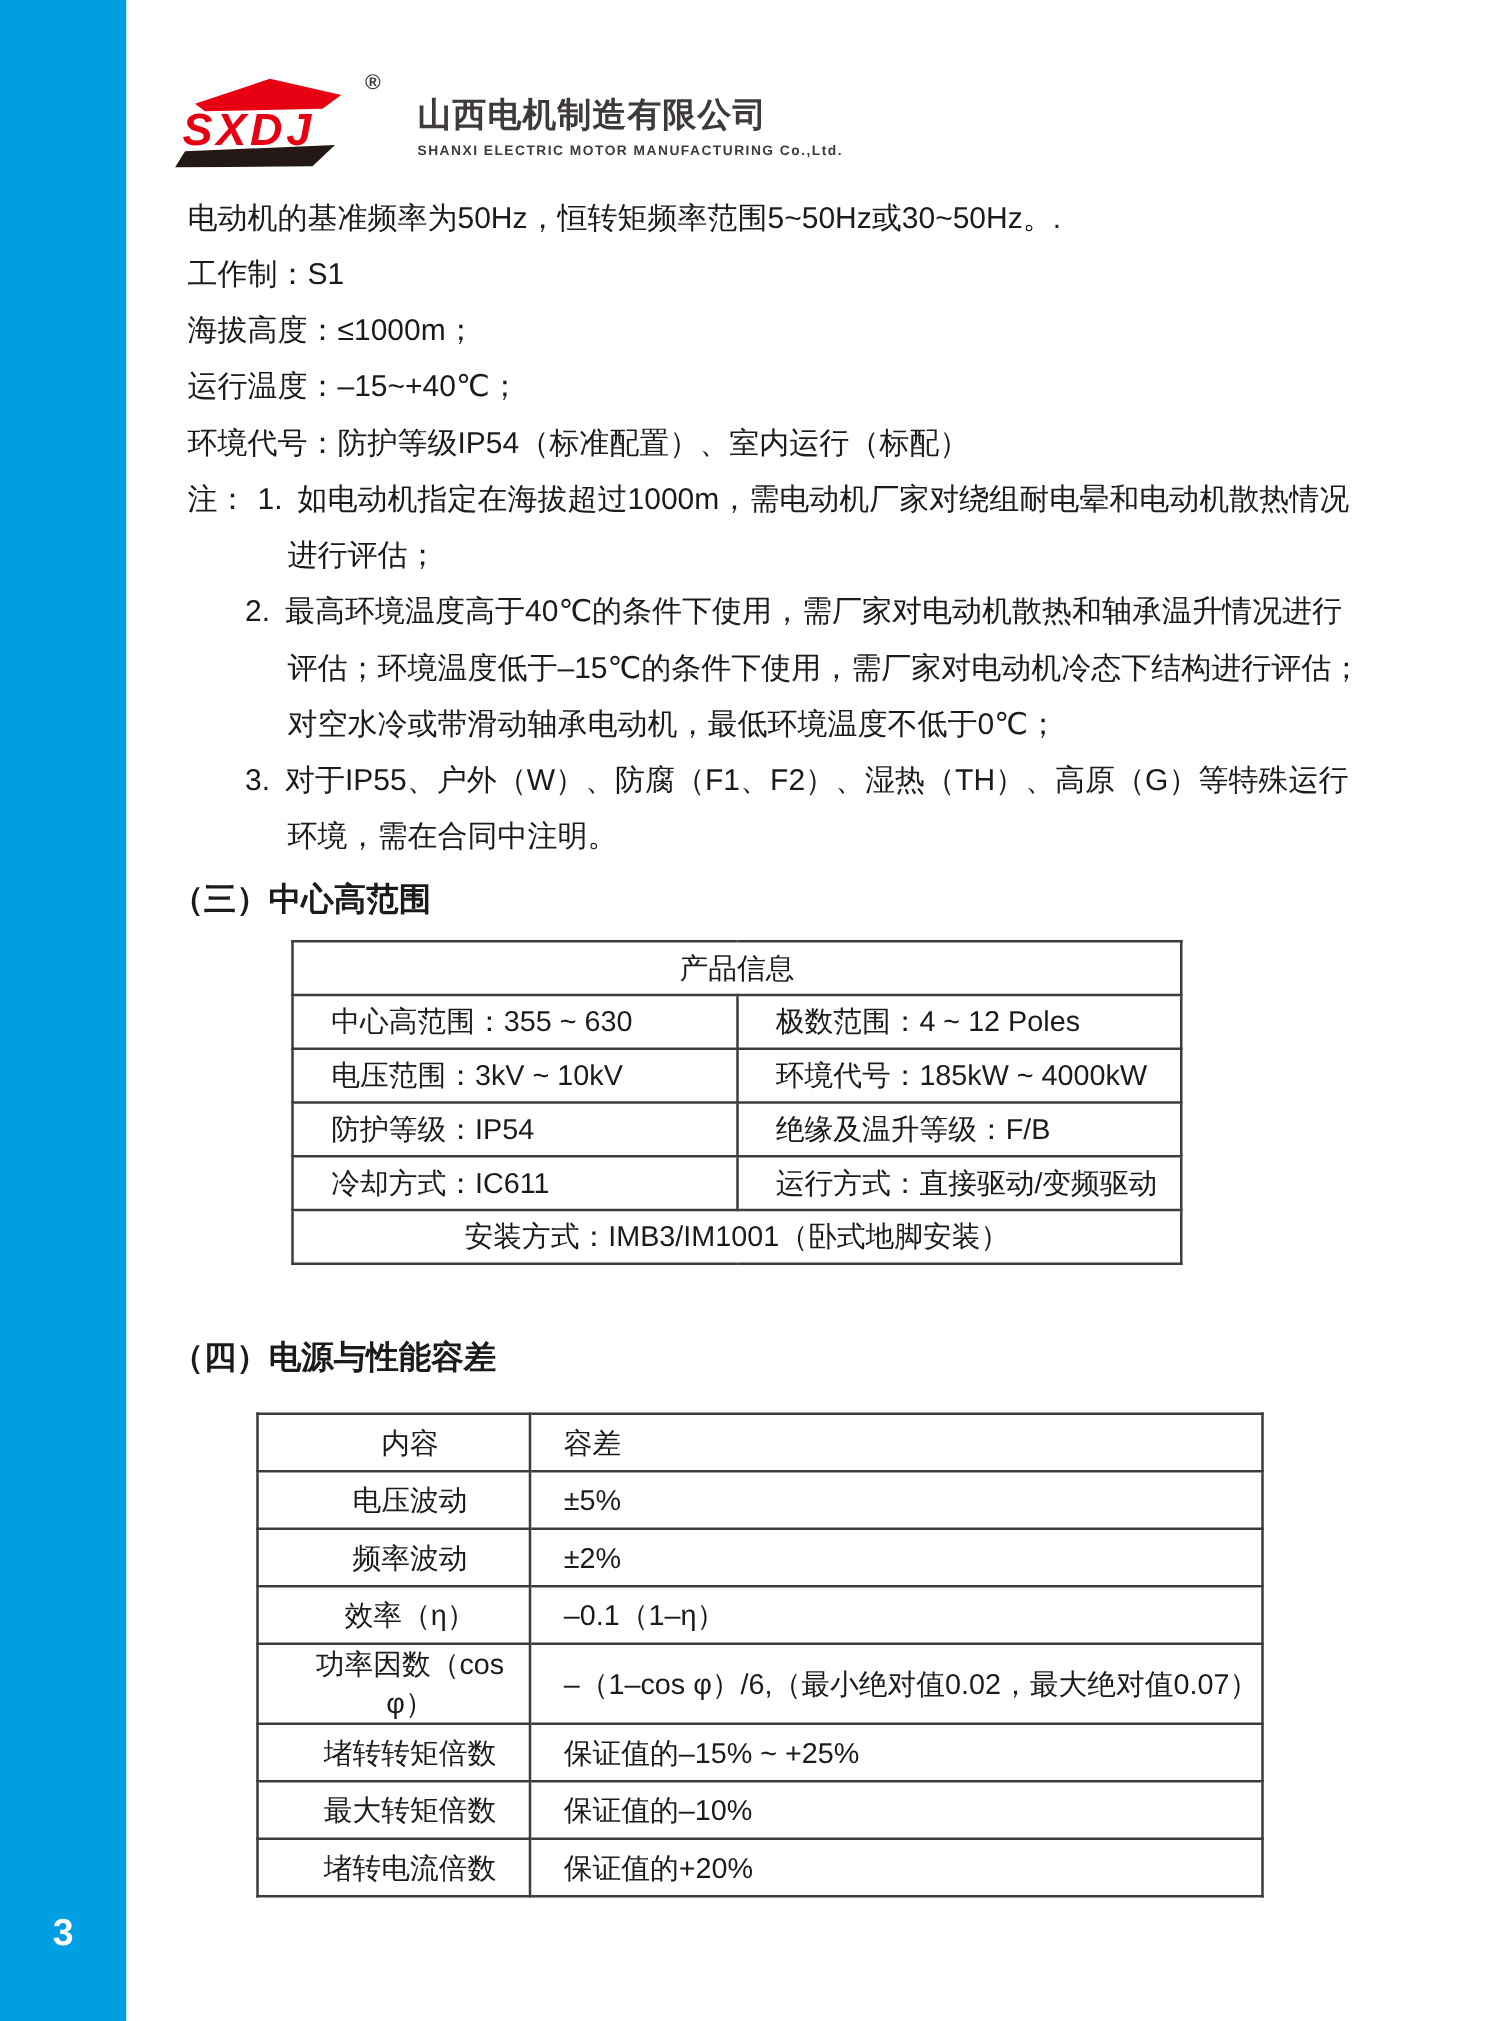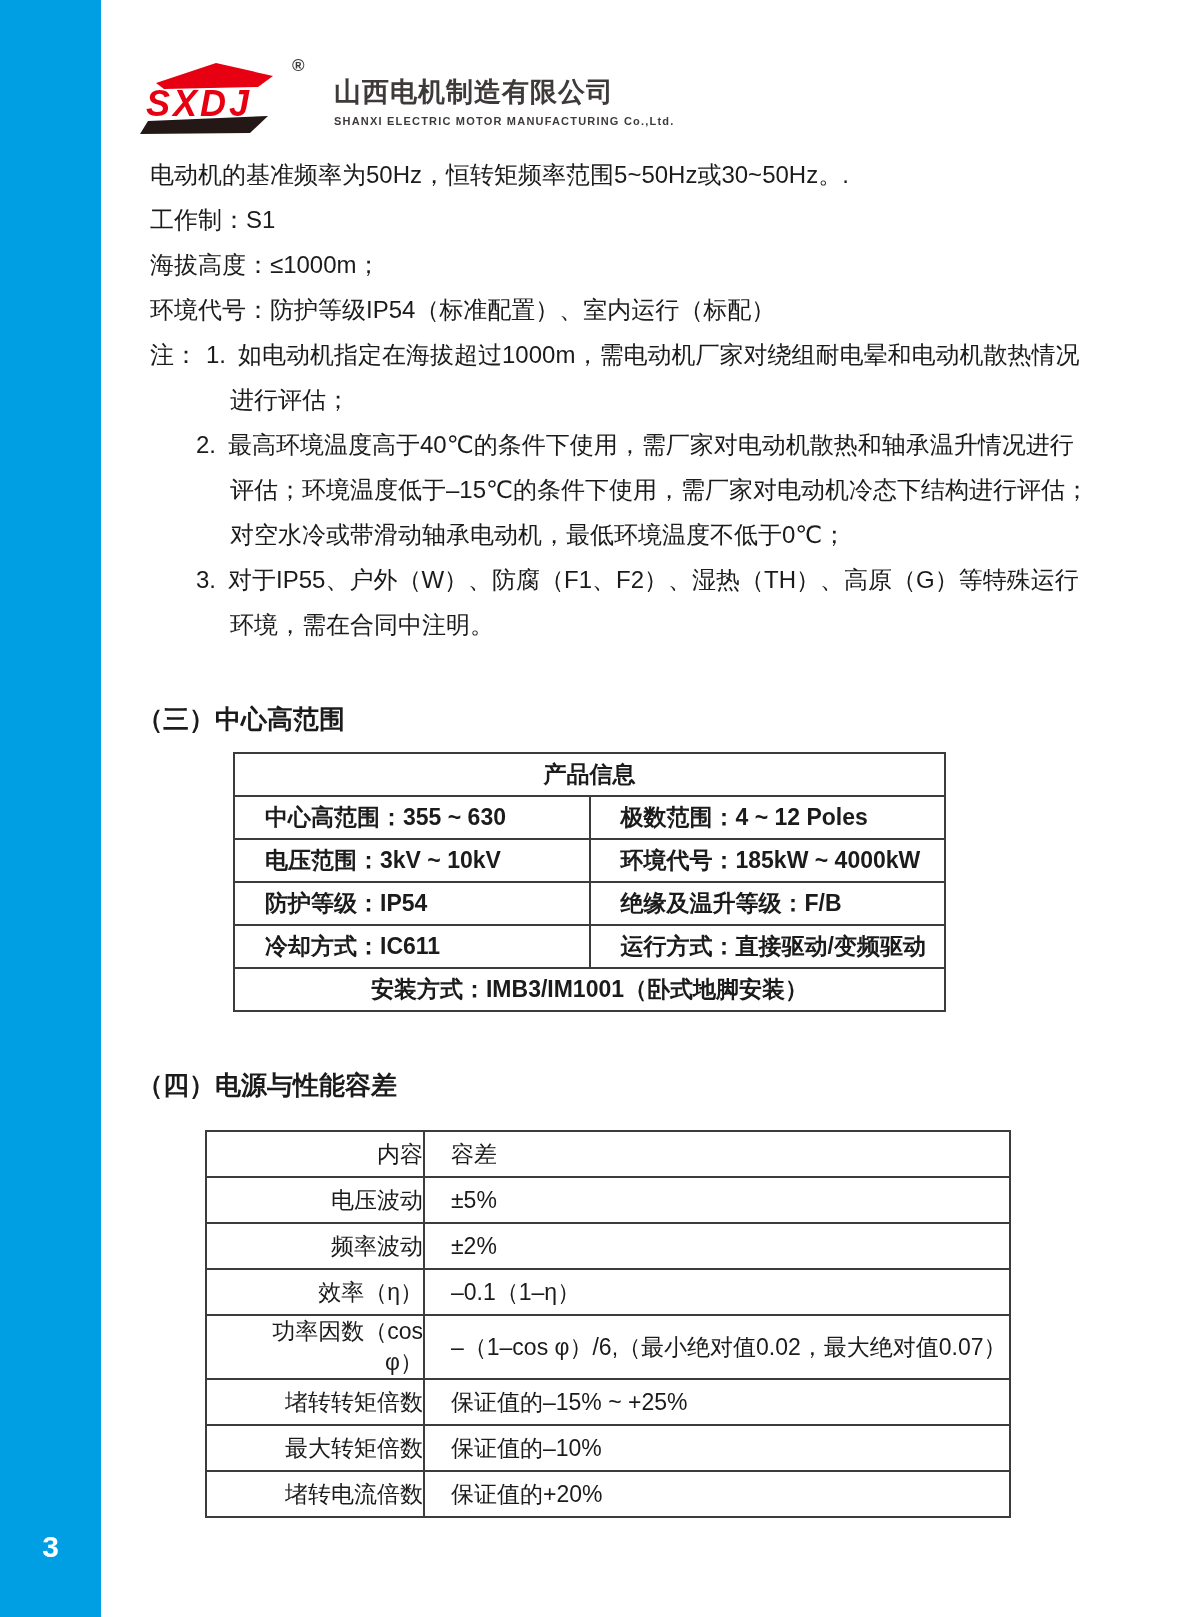--- a/index.html
+++ b/index.html
@@ -87,30 +87,30 @@
     border: 2px solid #3c3c3c;
     font-weight: normal;
     font-size: 23px;
     color: #1b1b1b;
   }
   .product-table {
     position: absolute;
     top: 752px; left: 233px;
     width: 713px;
   }
-  .product-table td, .product-table th { height: 43px; font-weight: bold; }
+  .product-table td, .product-table th { height: 43px; }
   .product-table .cell { padding-left: 30px; text-align: left; }
   .product-table .span-center { text-align: center; }
   .tolerance-table {
     position: absolute;
     top: 1130px; left: 205px;
     width: 806px;
   }
   .tolerance-table td, .tolerance-table th { height: 46px; }
-  .tolerance-table .col1 { width: 218px; padding-left: 26px; text-align: right; }
+  .tolerance-table .col1 { width: 218px; padding-left: 26px; text-align: center; }
   .tolerance-table .col2 { padding-left: 26px; text-align: left; white-space: nowrap; }
 </style>
 </head>
 <body>
 
 <div class="accent-bar"></div>
 <div class="page-number">3</div>
 
 <div class="logo">
   <div class="logo-mark">
@@ -124,20 +124,21 @@
   <div class="logo-names">
     <div class="logo-name-cn">山西电机制造有限公司</div>
     <div class="logo-name-en">SHANXI ELECTRIC MOTOR MANUFACTURING Co.,Ltd.</div>
   </div>
 </div>
 
 <div class="body-text">
   <div class="line">电动机的基准频率为50Hz，恒转矩频率范围5~50Hz或30~50Hz。.</div>
   <div class="line">工作制：S1</div>
   <div class="line">海拔高度：≤1000m；</div>
+  <div class="line">运行温度：–15~+40℃；</div>
   <div class="line">环境代号：防护等级IP54（标准配置）、室内运行（标配）</div>
 
   <div class="line">
     <span class="note-label">注：</span><span class="note-num">1.</span><span>如电动机指定在海拔超过1000m，需电动机厂家对绕组耐电晕和电动机散热情况</span>
   </div>
   <div class="line ind2">进行评估；</div>
 
   <div class="line ind1">
     <span class="note-num">2.</span><span>最高环境温度高于40℃的条件下使用，需厂家对电动机散热和轴承温升情况进行</span>
   </div>

